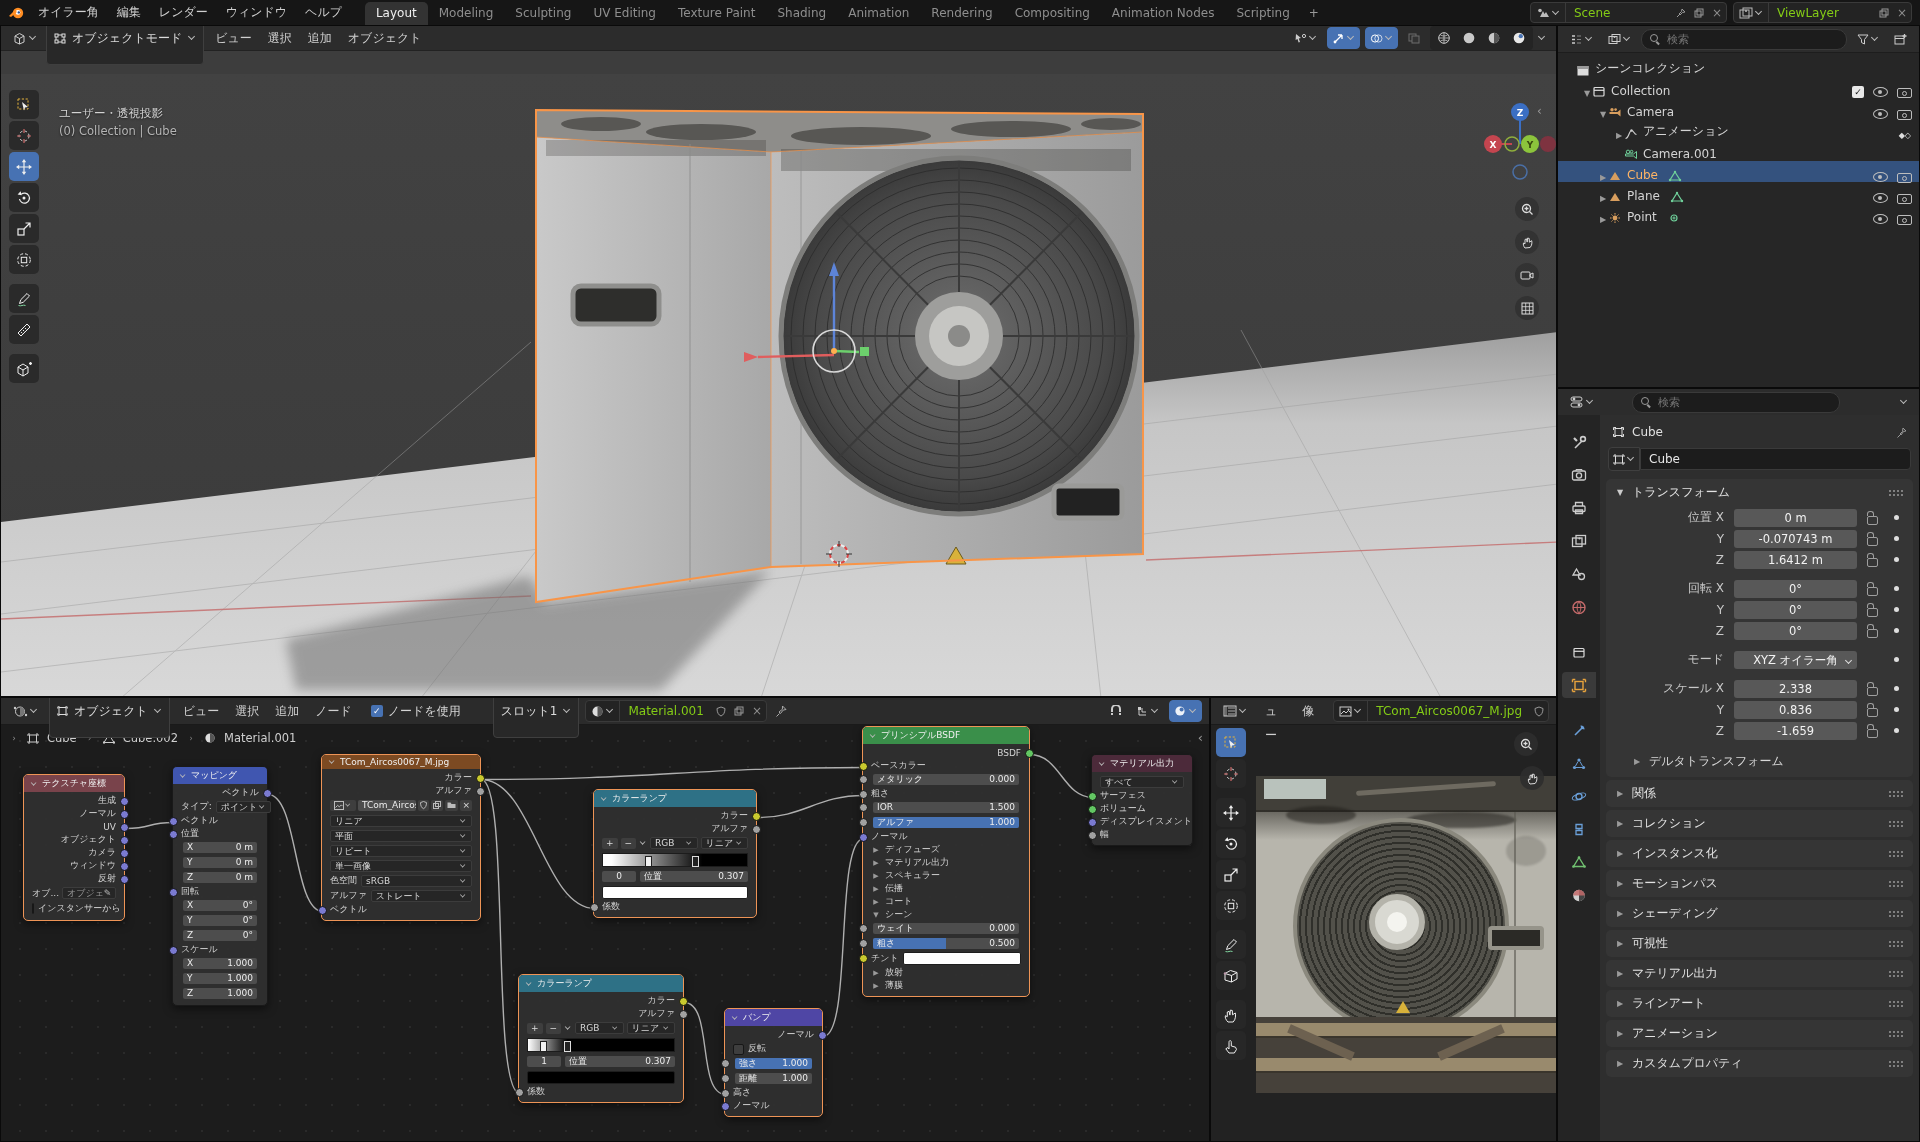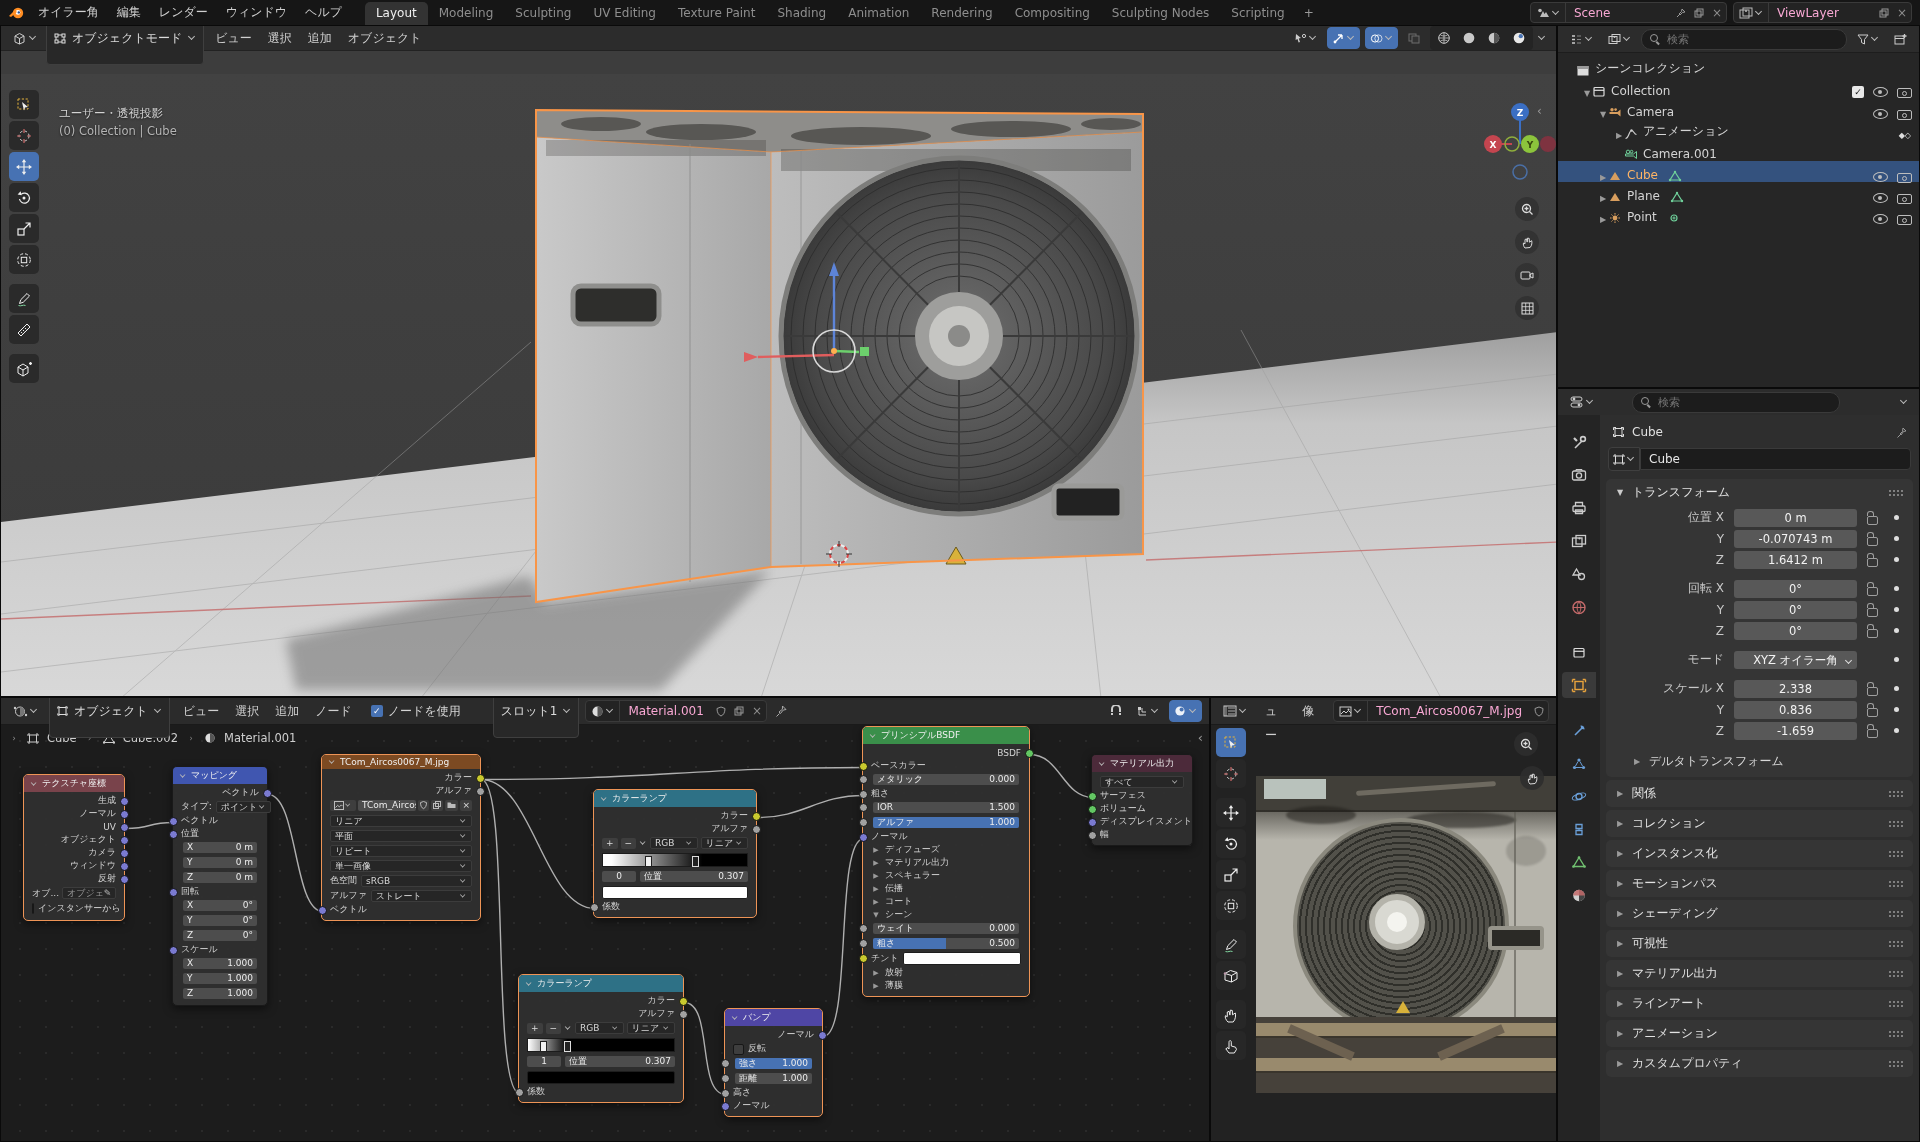--- a/index.html
+++ b/index.html
@@ -8,21 +8,21 @@
   
   #topbar{left:0;top:0;width:1920px;height:25px;background:#161616;display:flex;align-items:center;}
   .menu{padding:0 9px;color:#d0d0d0;line-height:25px;cursor:default;}
   .tabs{display:flex;align-items:flex-end;height:25px;margin-left:14px;}
   .tab{padding:3px 11px;color:#8e8e8e;border-radius:5px 5px 0 0;line-height:17px;}
   .tab.active{background:#333333;color:#efefef;}
   .tab-add{color:#9a9a9a;padding:0 8px;}
   #topbar-right{margin-left:auto;display:flex;align-items:center;gap:6px;padding-right:8px;}
   .idwidget{display:flex;align-items:center;background:#232323;border:1px solid #3a3a3a;border-radius:4px;height:19px;}
   .idwidget .ibtn{padding:0 5px;display:flex;align-items:center;gap:2px;border-right:1px solid #3a3a3a;height:100%;}
-  .idwidget .name{padding:0 8px;color:#f9a8d4;min-width:90px;}
+  .idwidget .name{padding:0 8px;color:#84cc16;min-width:90px;}
   .idwidget .mini{padding:0 4px;color:#8d8d8d;}
   
   .cv{display:inline-block;width:8px;height:8px;position:relative;}
   .cv::before{content:"";position:absolute;left:1px;top:0px;width:4px;height:4px;border-right:1.3px solid #b9b9b9;border-bottom:1.3px solid #b9b9b9;transform:rotate(45deg);}
   
   .dd{display:inline-flex;align-items:center;gap:6px;background:#282828;border:1px solid #3f3f3f;border-radius:4px;padding:17px 7px;height:18px;color:#dcdcdc;}
   .icbtn{display:inline-flex;align-items:center;gap:2px;background:#282828;border:1px solid #3f3f3f;border-radius:4px;padding:1px 4px;height:18px;}
   .icbtn.on{background:#4772b3;border-color:#4772b3;}
   .icbtn.plain{background:transparent;border-color:transparent;}
   svg.ic{display:block;}
@@ -156,21 +156,21 @@
     <div class="tabs" id="wstabs">
         <span class="tab active">Layout</span>
         <span class="tab">Modeling</span>
         <span class="tab">Sculpting</span>
         <span class="tab">UV Editing</span>
         <span class="tab">Texture Paint</span>
         <span class="tab">Shading</span>
         <span class="tab">Animation</span>
         <span class="tab">Rendering</span>
         <span class="tab">Compositing</span>
-        <span class="tab">Sculpting Nodes</span>
+        <span class="tab">Animation Nodes</span>
         <span class="tab">Scripting</span>
       </div>
     <span class="tab-add">+</span>
     <div id="topbar-right">
       <div class="idwidget">
         <span class="ibtn">
           <svg class="ic" width="14" height="12" viewBox="0 0 14 12">
               <path d="M4 10l3-6 1.5 3L10 5l3 5z" fill="#bbb"></path>
               <circle cx="4" cy="3.5" r="1.8" fill="#bbb"></circle>
             </svg>

